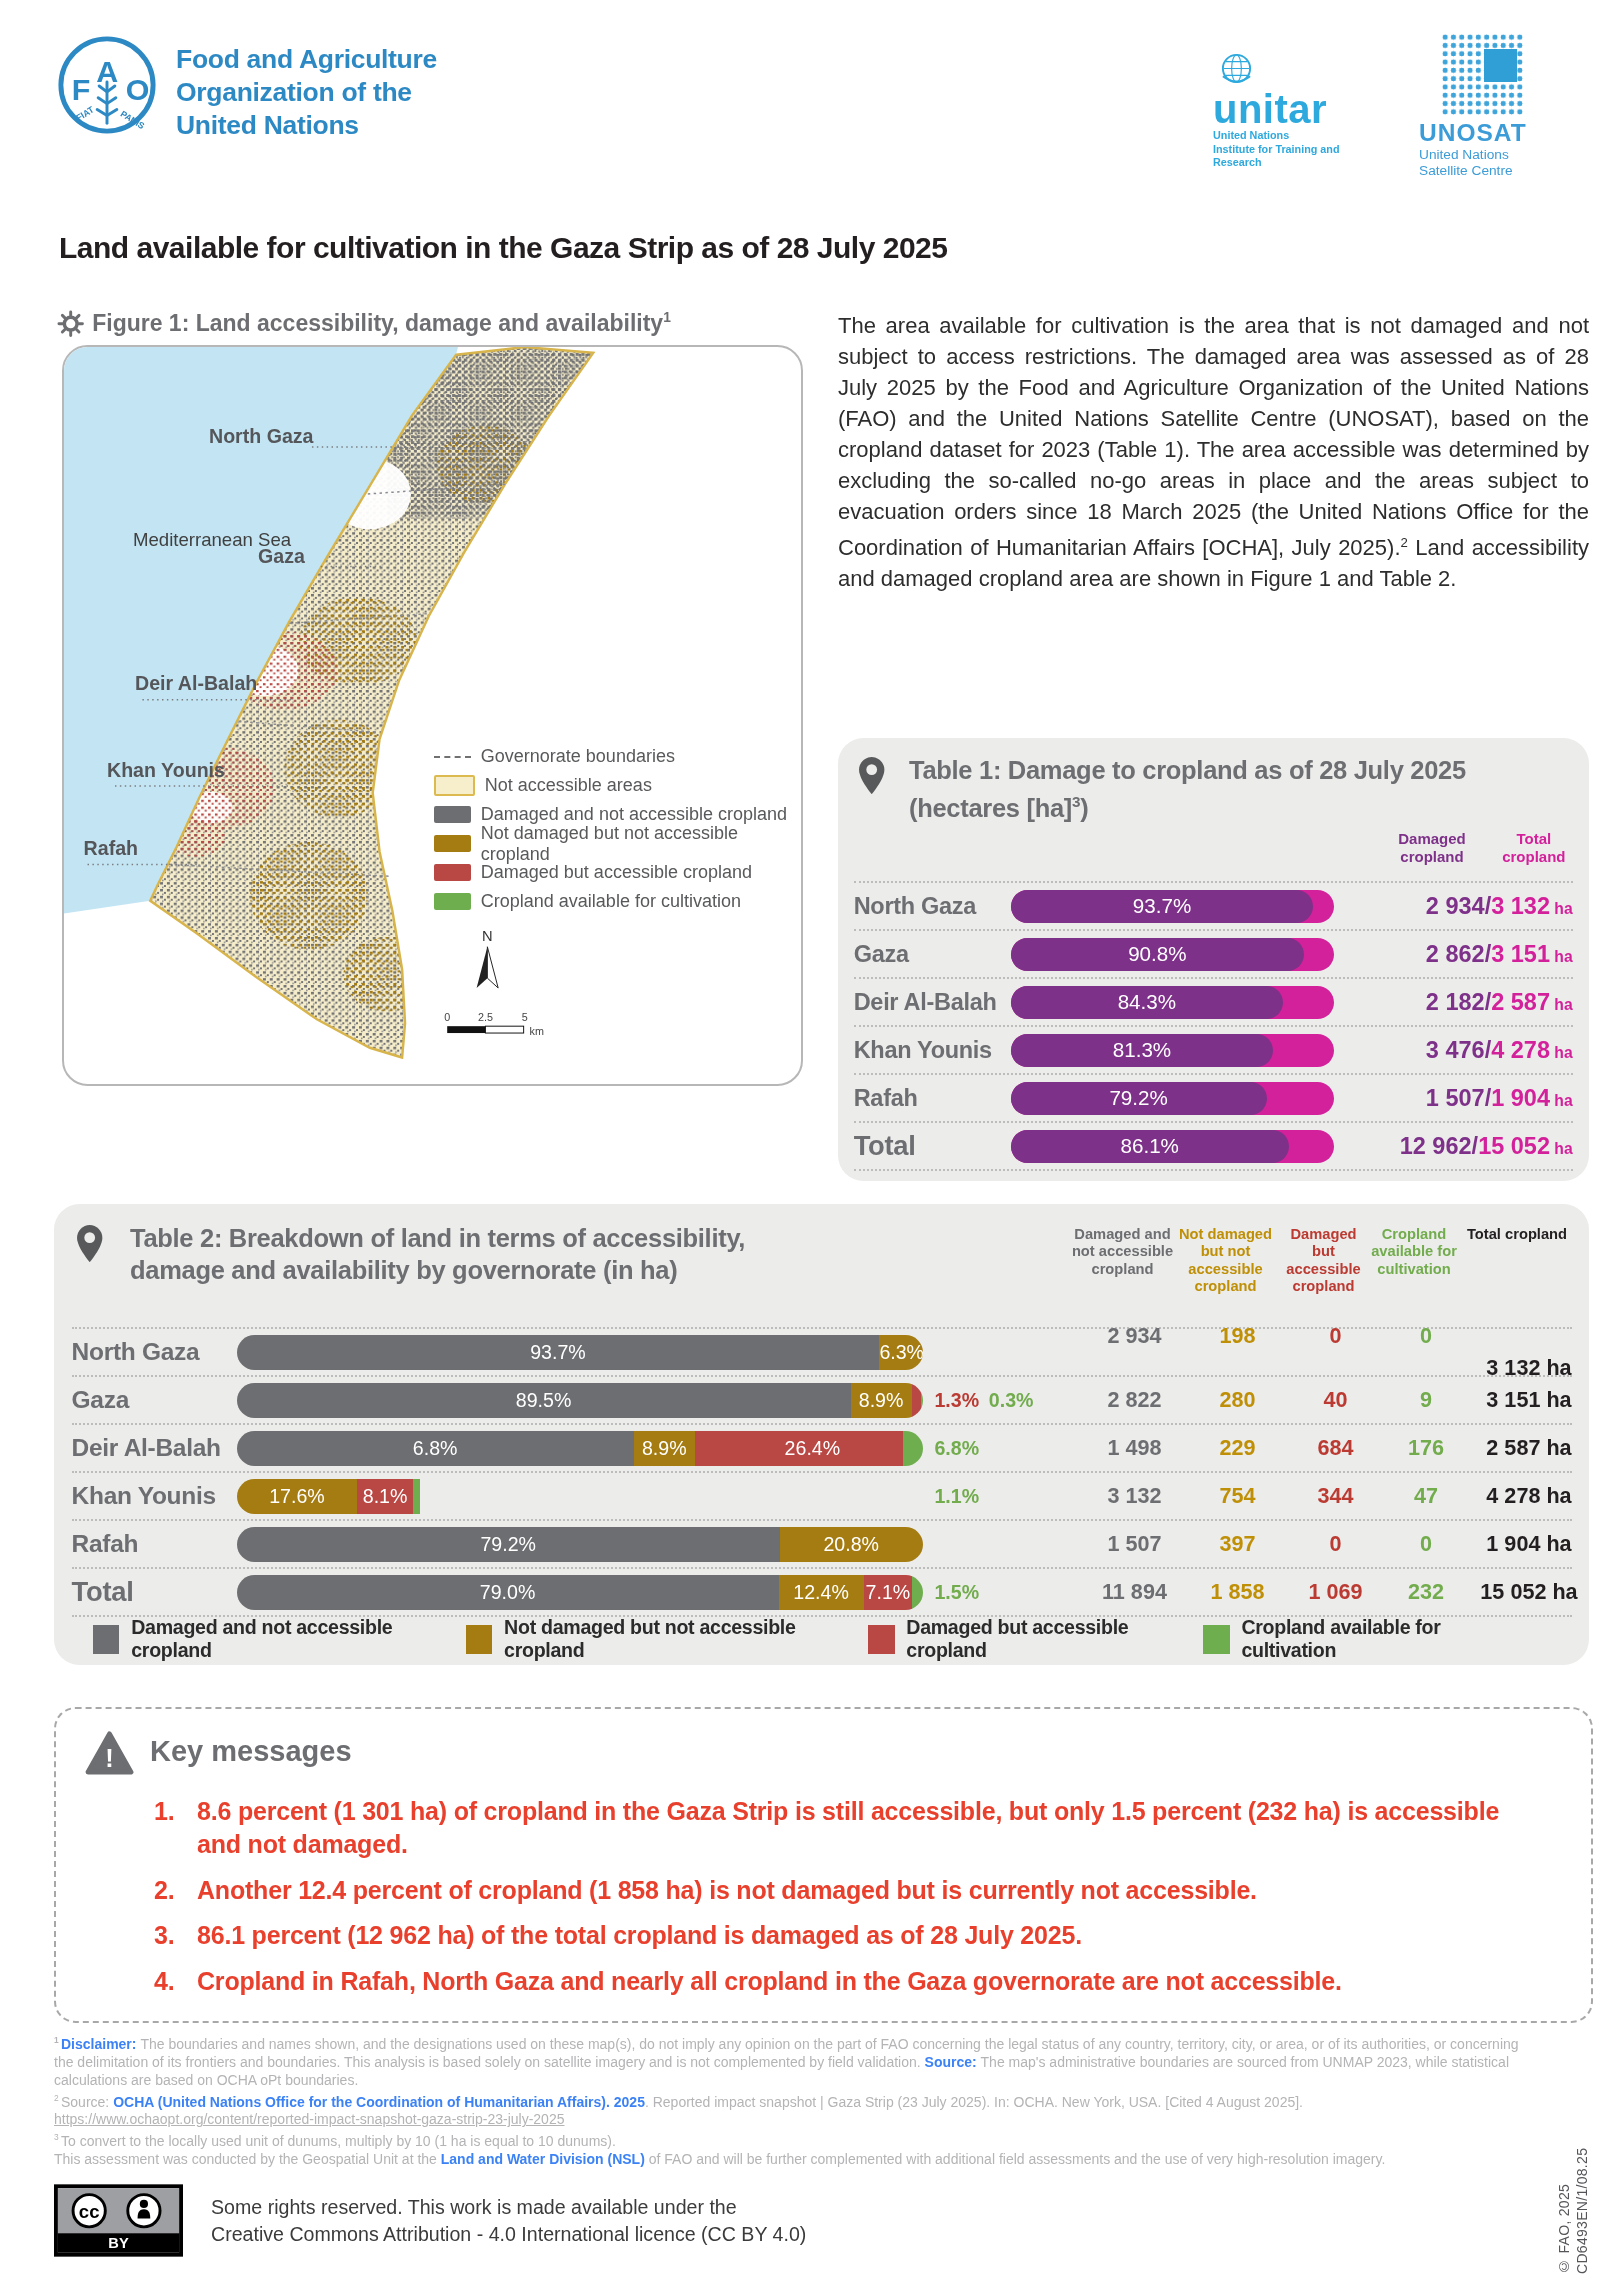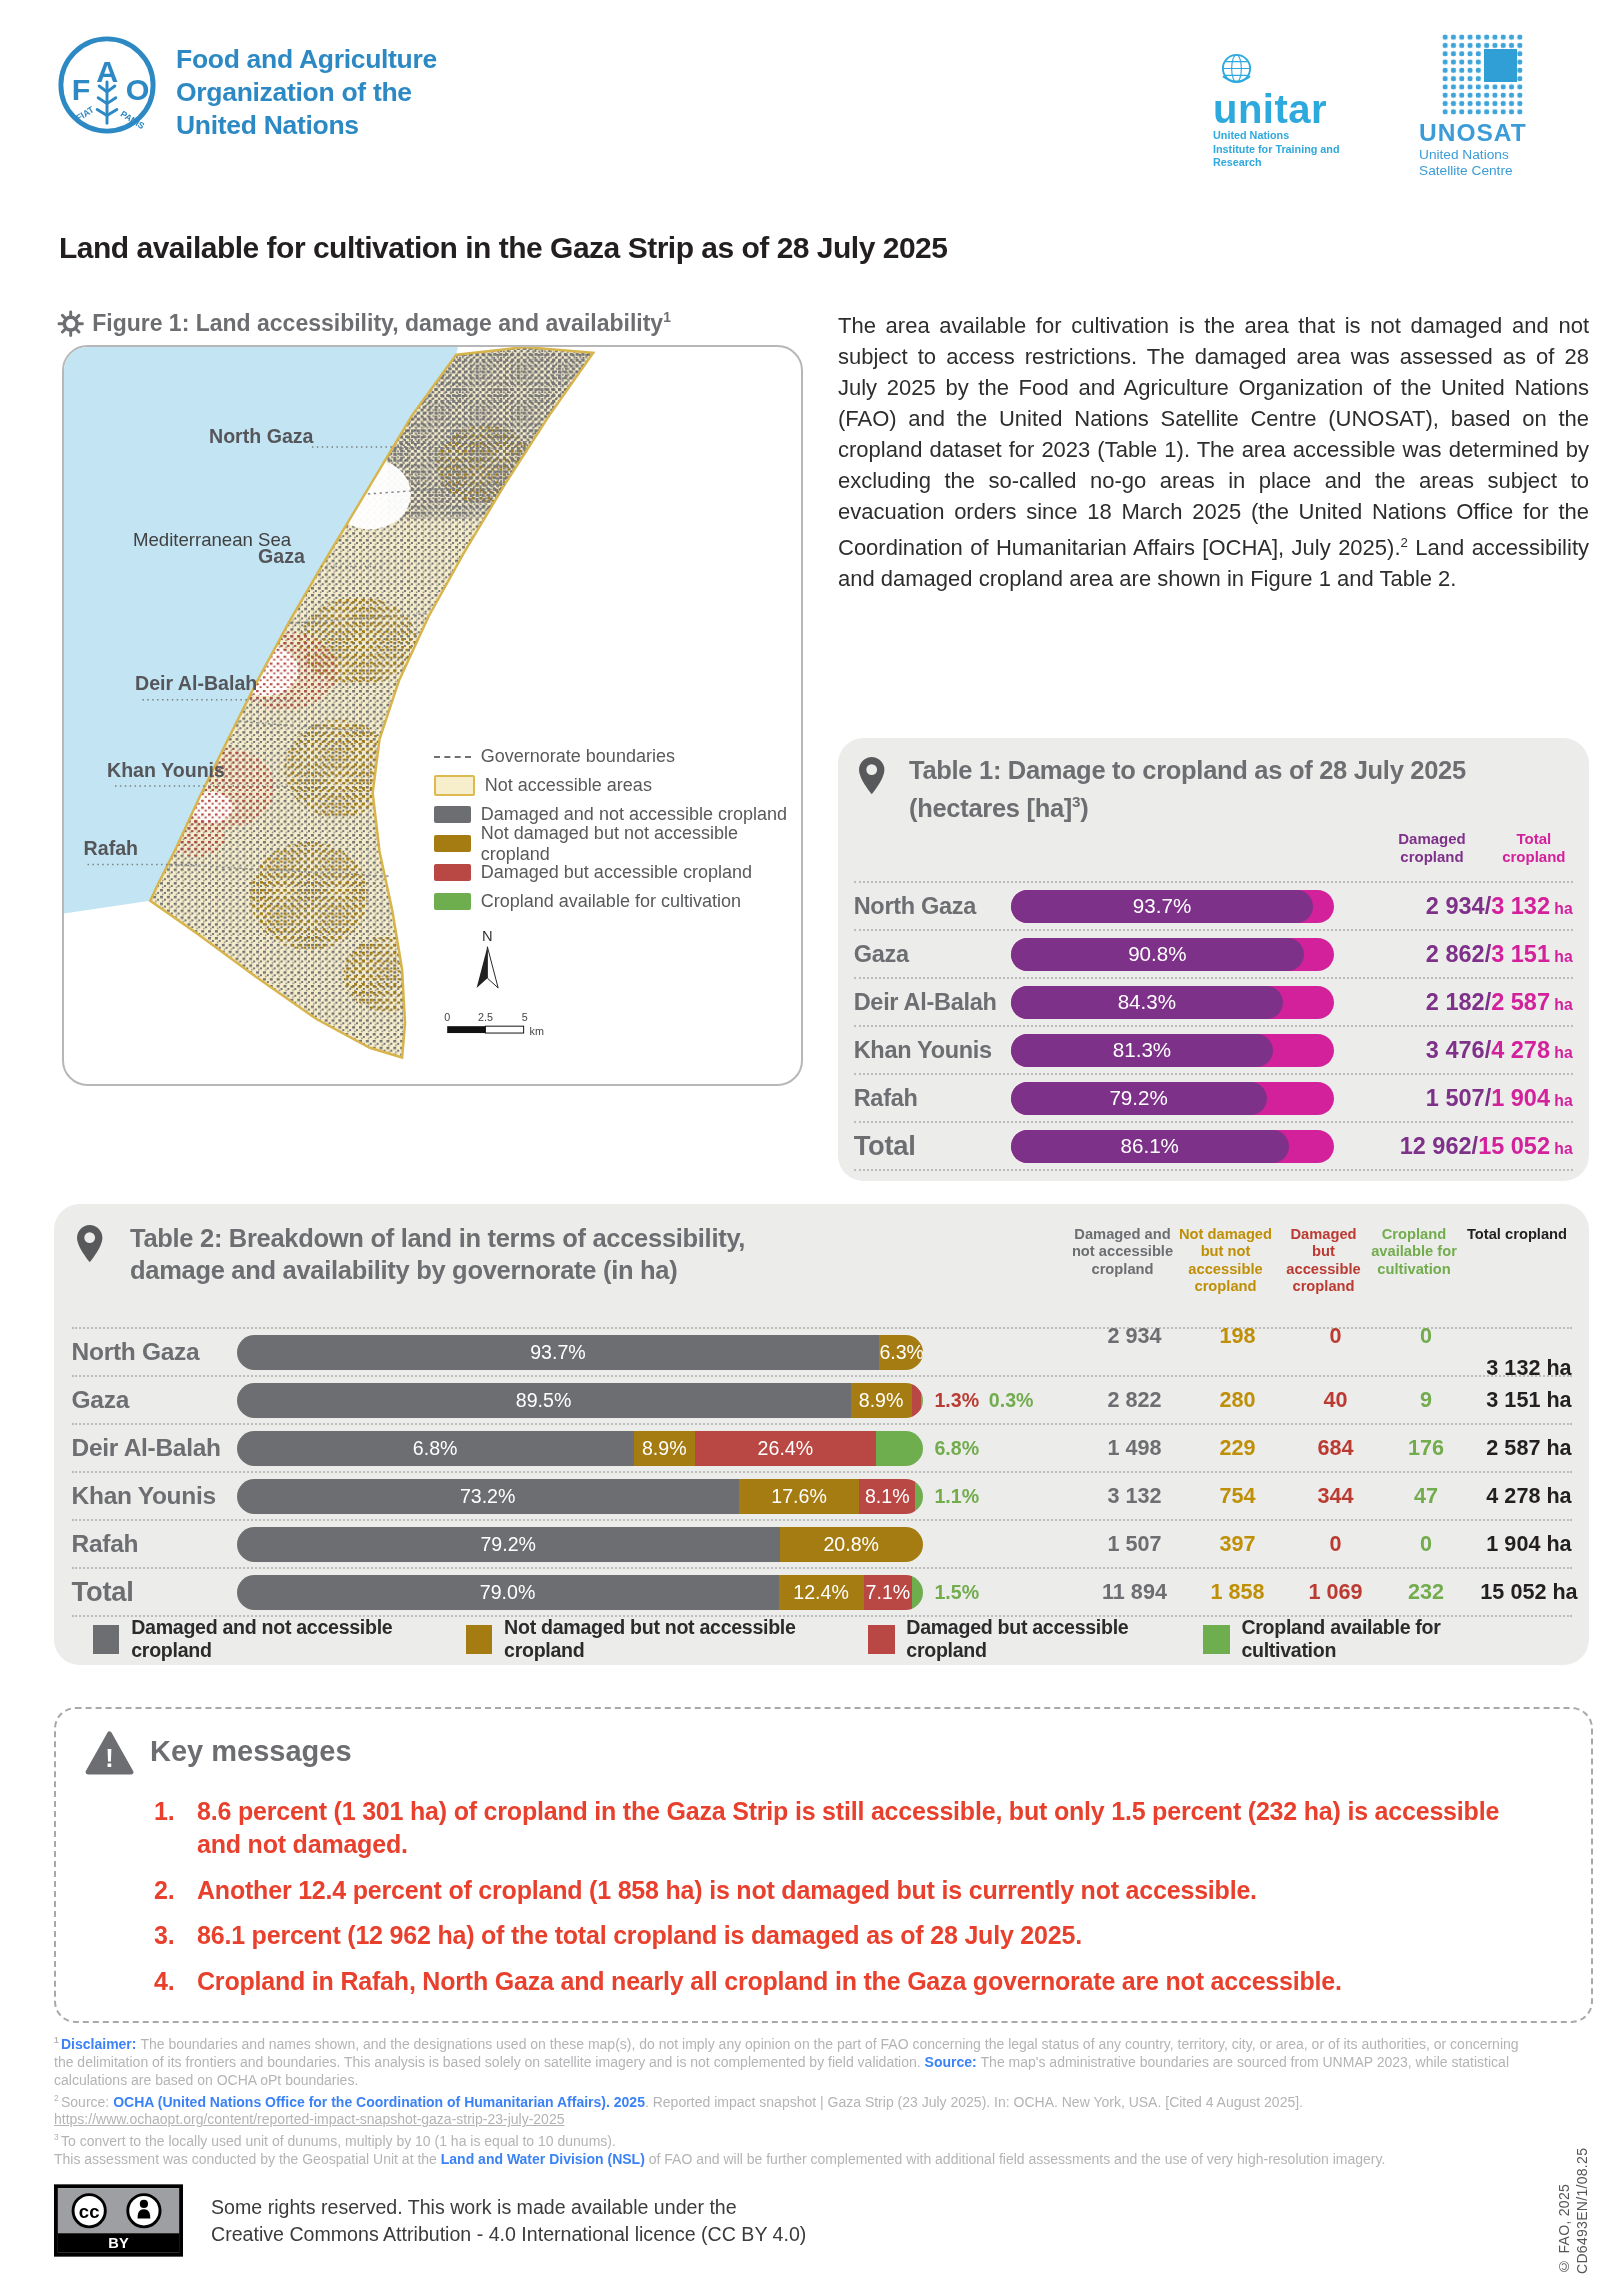--- a/index.html
+++ b/index.html
@@ -420,42 +420,39 @@
       </div>
       <div class="t2-row">
         <span class="t2-name">Deir Al-Balah</span>
         <div class="t2-bar">
           <div class="t2-seg seg-gray" style="flex: 0 0 57.9%;">
             <span>6.8%</span>
           </div>
           <div class="t2-seg seg-olive" style="flex: 0 0 8.9%;">
             <span>8.9%</span>
           </div>
-          <div class="t2-seg seg-red" style="flex: 0 0 26.4%;">
+          <div class="t2-seg seg-red" style="flex: 0 0 26.4%; padding-left: 27px;">
             <span>26.4%</span>
           </div>
           <div class="t2-seg seg-green" style="flex: 0 0 6.8%;"></div>
         </div>
         <div class="t2-out">
           <span class="c-green">6.8%</span>
         </div>
         <div class="t2-nums">
           <span class="c-gray" style="width: 103px; display: inline-block;">1 498</span>
           <span class="c-olive" style="width: 103px; display: inline-block;">229</span>
           <span class="c-red" style="width: 93px; display: inline-block;">684</span>
           <span class="c-green" style="width: 88px; display: inline-block;">176</span>
           <span class="c-total" style="width: 118px; display: inline-block;">2 587 ha</span>
         </div>
       </div>
       <div class="t2-row">
         <span class="t2-name">Khan Younis</span>
         <div class="t2-bar">
-          <div class="t2-seg seg-gray" style="flex: 0 0 73.2%;">
-            <span>73.2%</span>
-          </div>
           <div class="t2-seg seg-olive" style="flex: 0 0 17.6%;">
             <span>17.6%</span>
           </div>
           <div class="t2-seg seg-red" style="flex: 0 0 8.1%;">
             <span>8.1%</span>
           </div>
           <div class="t2-seg seg-green" style="flex: 0 0 1.1%;"></div>
         </div>
         <div class="t2-out">
           <span class="c-green">1.1%</span>

